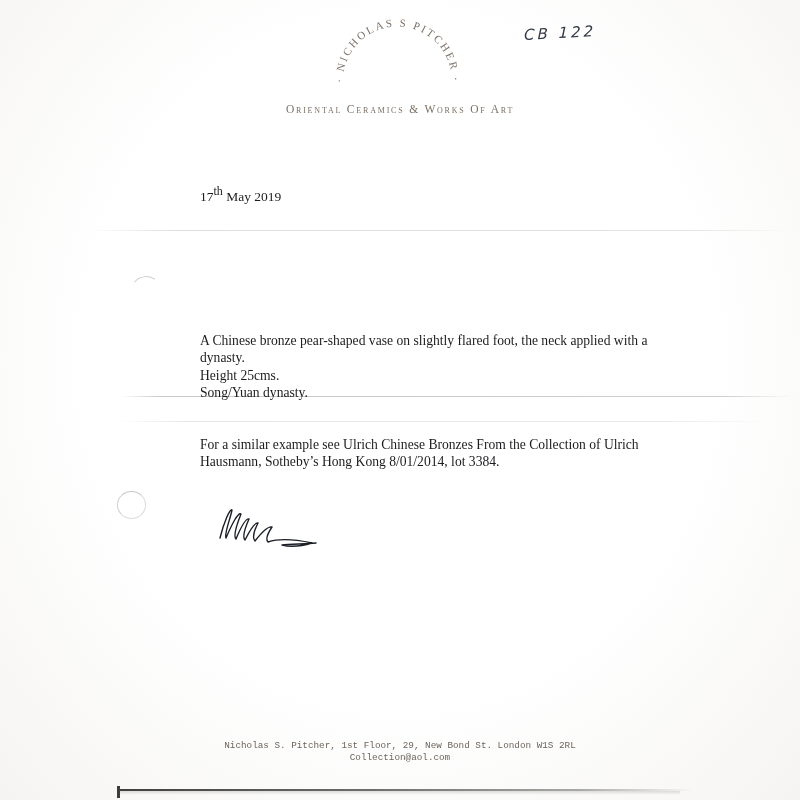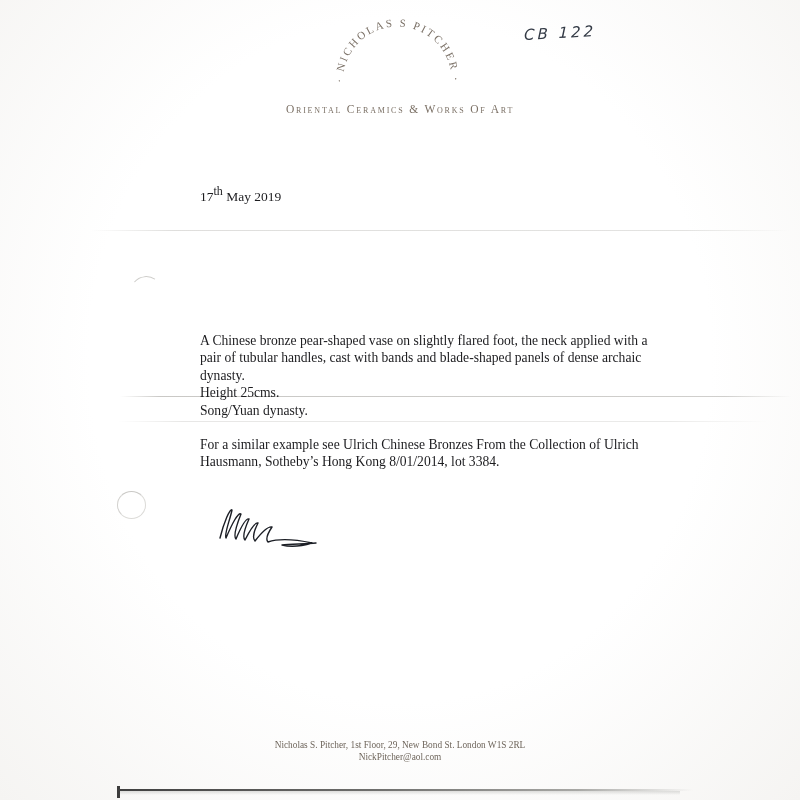--- a/index.html
+++ b/index.html
@@ -79,21 +79,21 @@
     border-left-color: #d2d1ce;
   }
 
   
   .signature { position: absolute; left: 208px; top: 494px; }
 
   
   .footer {
     position: absolute; left: 0; top: 740px; width: 800px;
     text-align: center;
-    font-family: Liberation Serif, serif;
+    font-family: Liberation Mono, monospace;
     font-size: 9.3px; line-height: 11.6px;
     color: #6e655b;
   }
   .footer div { white-space: pre; }
 
   
   .edge-line {
     position: absolute; left: 118px; top: 789px; width: 575px; height: 2px;
     background: linear-gradient(90deg, #3f3f3f, #6f6f6d 45%, #a8a8a5 80%, rgba(168,168,165,0));
   }
@@ -127,21 +127,20 @@
   <div class="fold fold-2"></div>
   <div class="fold fold-3"></div>
 
   <div class="punch punch-1"></div>
   <div class="punch punch-2"></div>
 
   <div class="date-line"><span>17</span><sup>th</sup><span> May 2019</span></div>
 
   <div class="para para1">
     <div class="tline">A Chinese bronze pear-shaped vase on slightly flared foot, the neck applied with a</div>
-    <div class="tline">pair of tubular handles, cast with bands and blade-shaped panels of dense archaic</div>
     <div class="tline">dynasty.</div>
     <div class="tline">Height 25cms.</div>
     <div class="tline">Song/Yuan dynasty.</div>
   </div>
 
   <div class="para para2">
     <div class="tline">For a similar example see Ulrich Chinese Bronzes From the Collection of Ulrich</div>
     <div class="tline">Hausmann, Sotheby’s Hong Kong 8/01/2014, lot 3384.</div>
   </div>
 
@@ -150,20 +149,20 @@
              C 24 30, 30 18, 33 20 C 29 30, 25 42, 28 45
              C 33 33, 38 24, 41 25 C 37 34, 34 43, 37 46
              C 42 36, 47 28, 50 29 C 46 37, 44 44, 47 47
              C 54 38, 60 32, 64 33 C 60 39, 57 45, 60 48
              C 72 44, 90 46, 104 49
              C 94 52, 82 53, 74 51 C 82 50, 97 50, 108 49" fill="none" stroke="#1c1f26" stroke-width="1.4" stroke-linecap="round" stroke-linejoin="round"></path>
   </svg>
 
   <div class="footer">
     <div>Nicholas S. Pitcher, 1st Floor, 29, New Bond St. London W1S 2RL</div>
-    <div>NickPitcher@aol.com</div>
+    <div>Collection@aol.com</div>
   </div>
 
   <div class="edge-tick"></div>
   <div class="edge-line"></div>
   <div class="edge-shadow"></div>
 
 </div>
 
 </body></html>

